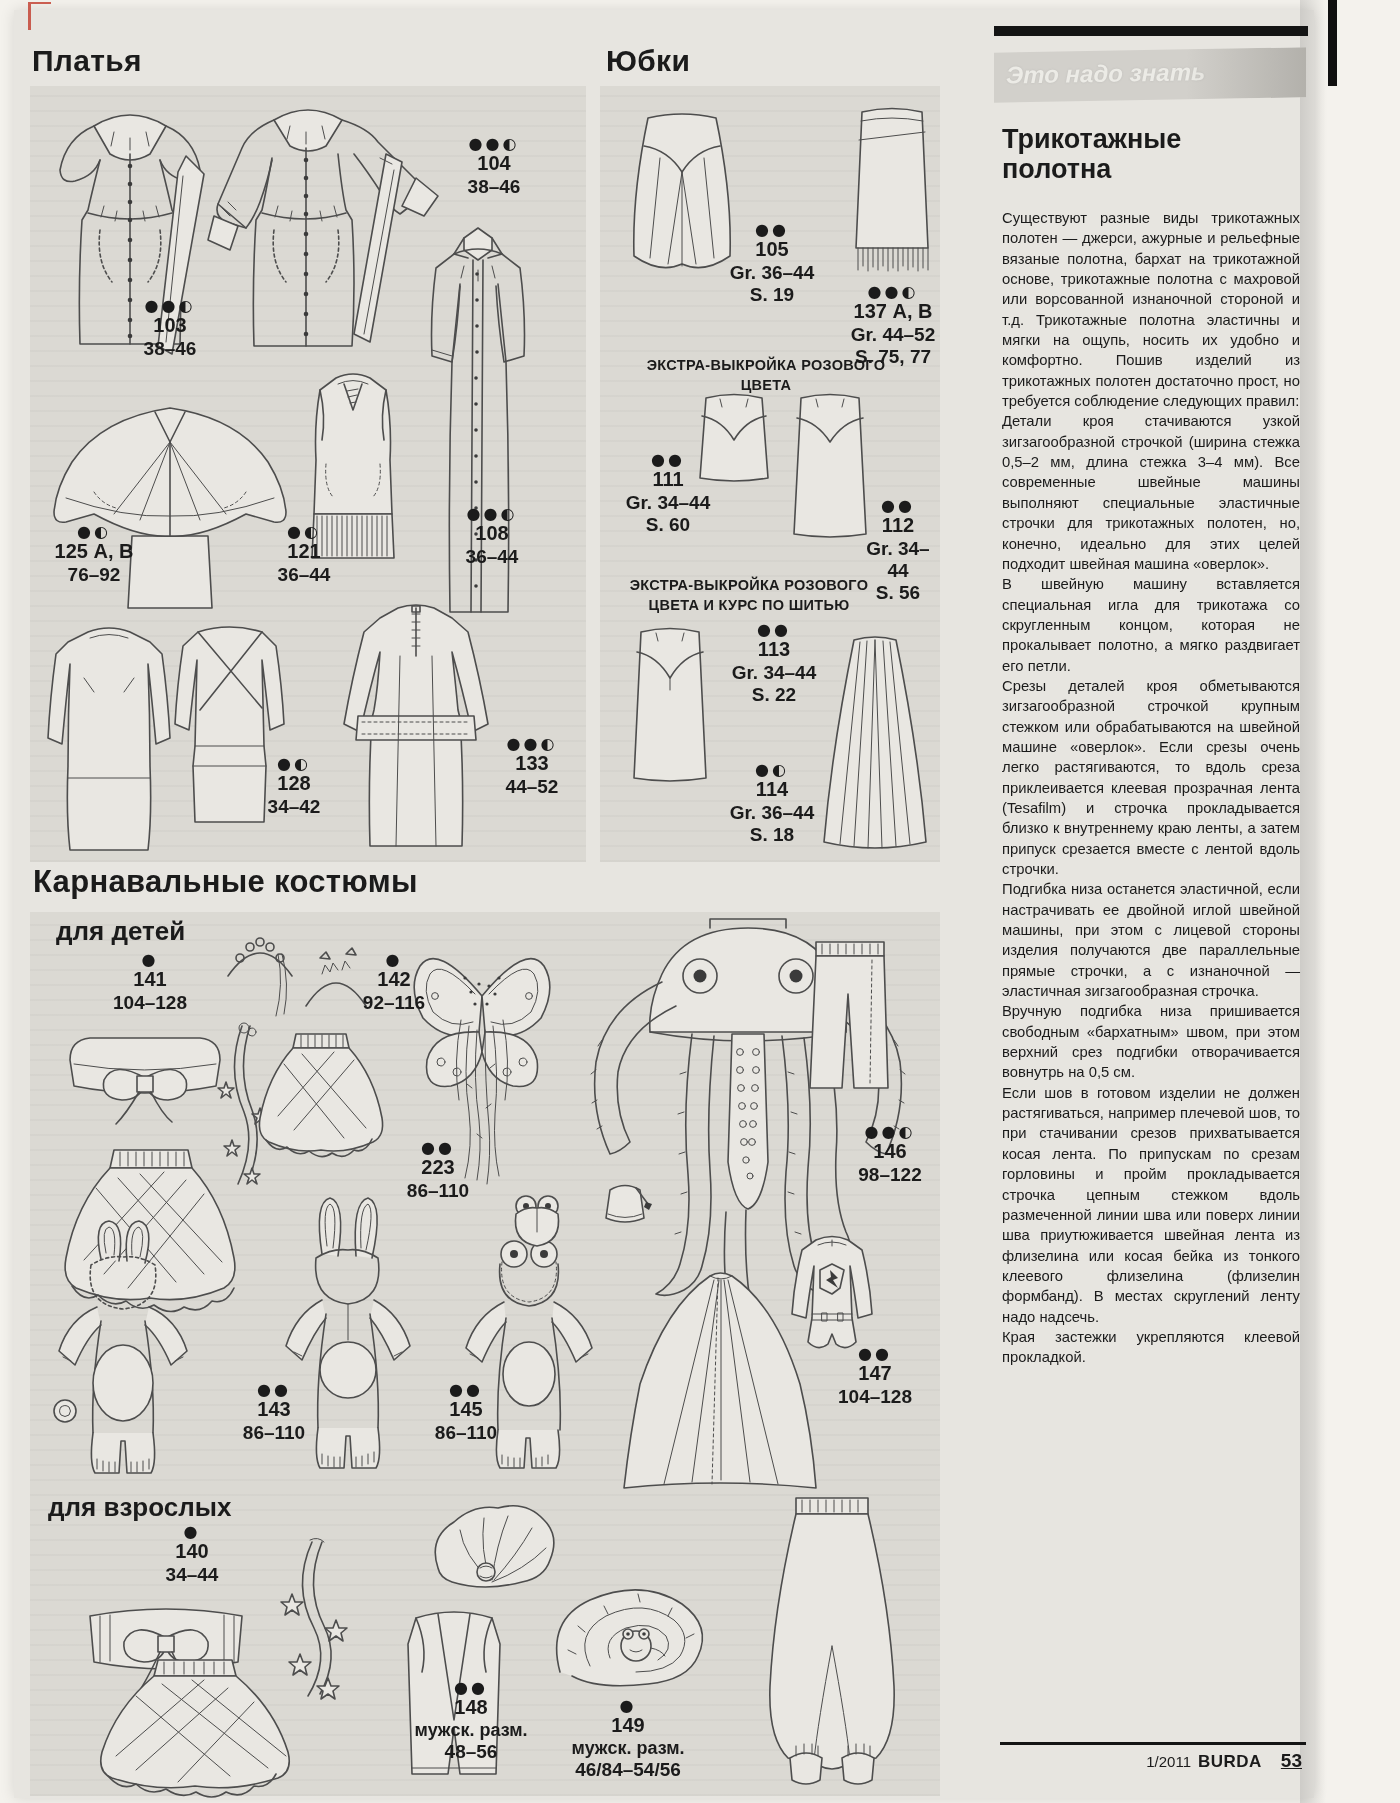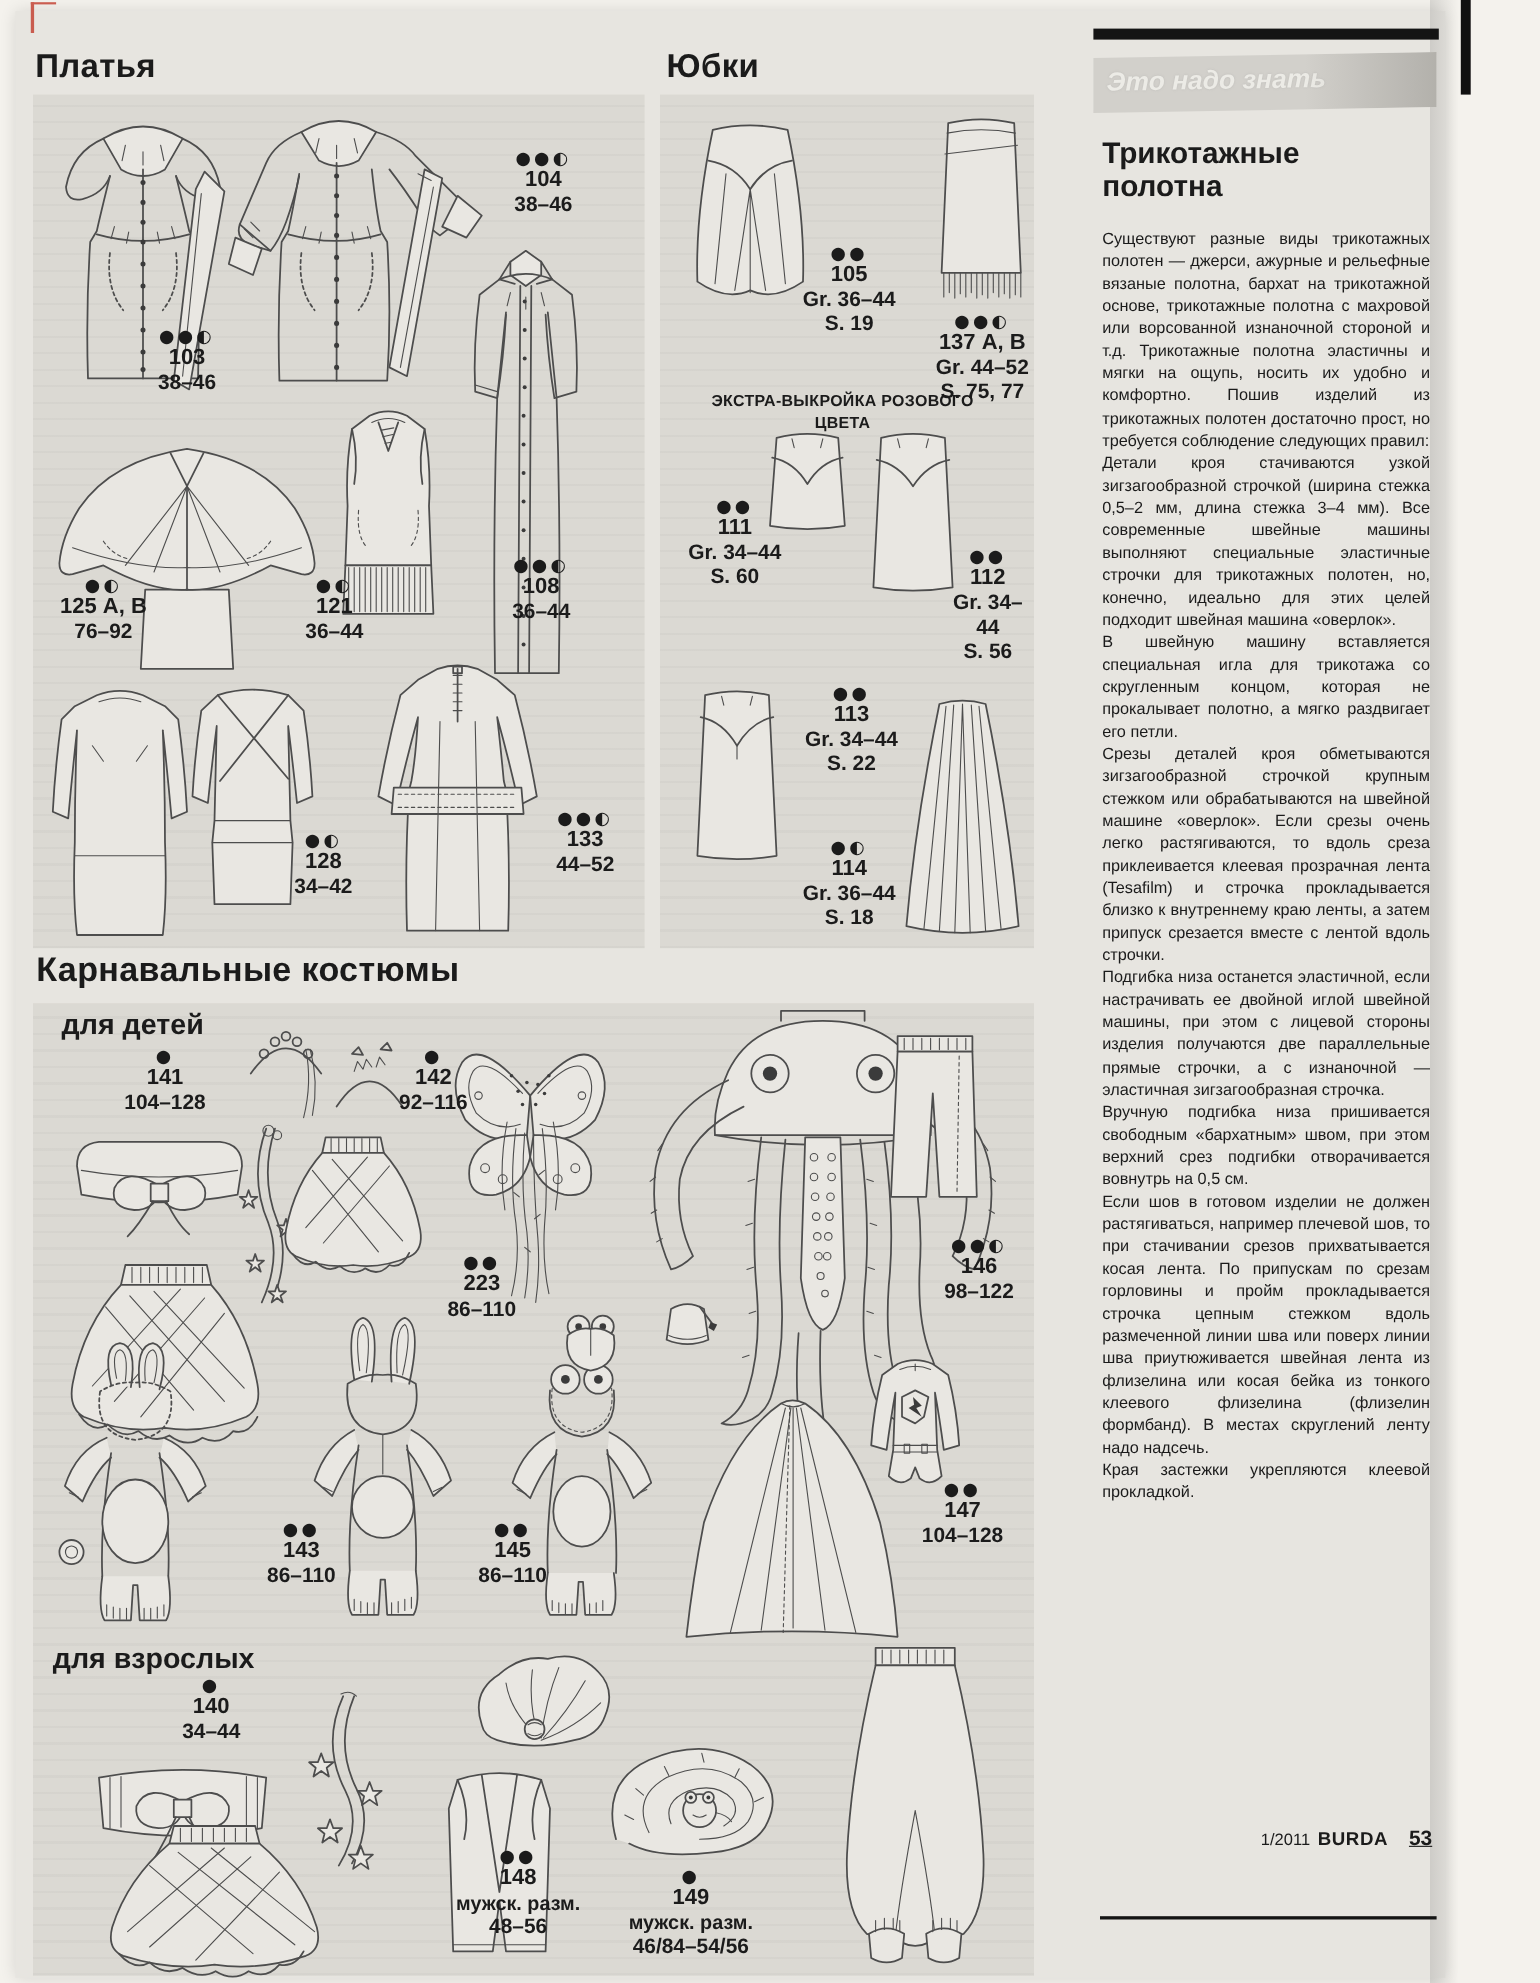--- a/index.html
+++ b/index.html
@@ -38,21 +38,21 @@
   .eyebrow .t{font-style:italic;font-weight:bold;font-size:24px;color:#ecebe6;
               padding:9px 0 0 12px;text-shadow:0 0 2px rgba(150,150,150,.35);}
   .eyebrow .smudge{position:absolute;right:0;top:0;width:120px;height:100%;
               background:linear-gradient(90deg,rgba(0,0,0,0),rgba(120,118,112,.35));}
   .atitle{position:absolute;left:1002px;top:124px;width:300px;font-weight:bold;
           font-size:27px;line-height:30px;}
   .abody{position:absolute;left:1002px;top:208px;width:298px;font-size:14.8px;
          line-height:20.35px;text-align:justify;}
   .abody p{margin:0;}
   .rule{position:absolute;background:#141414;}
-  .footer{position:absolute;left:1000px;top:1661px;width:302px;display:flex;
+  .footer{position:absolute;left:1000px;top:1750px;width:302px;display:flex;
           justify-content:flex-end;align-items:baseline;gap:7px;}
   .footer .issue{font-size:15px;}
   .footer .brand{font-size:17px;font-weight:bold;letter-spacing:.5px;}
   .footer .pnum{font-size:19px;font-weight:bold;margin-left:12px;text-decoration:underline;}
   .redmark{position:absolute;left:28px;top:2px;width:20px;height:26px;
            border-left:3px solid #c23b2c;border-top:2px solid #c23b2c;opacity:.8;}
 </style>
 </head>
 <body>
 
@@ -589,20 +589,24 @@
     <div class="pnum">111</div>
     <div class="psize">Gr. 34–44</div>
     <div class="psize">S. 60</div>
   </div>
   <div class="plabel" style="left:856px;top:498px;width:84px;">
     <div class="dots">●●</div>
     <div class="pnum">112</div>
     <div class="psize">Gr. 34–44</div>
     <div class="psize">S. 56</div>
   </div>
+  <div class="xbanner" style="left:618px;top:576px;width:262px;">
+    <div>ЭКСТРА-ВЫКРОЙКА РОЗОВОГО</div>
+    <div>ЦВЕТА И КУРС ПО ШИТЬЮ</div>
+  </div>
   <div class="plabel" style="left:726px;top:622px;width:96px;">
     <div class="dots">●●</div>
     <div class="pnum">113</div>
     <div class="psize">Gr. 34–44</div>
     <div class="psize">S. 22</div>
   </div>
   <div class="plabel" style="left:724px;top:762px;width:96px;">
     <div class="dots">●◐</div>
     <div class="pnum">114</div>
     <div class="psize">Gr. 36–44</div>

